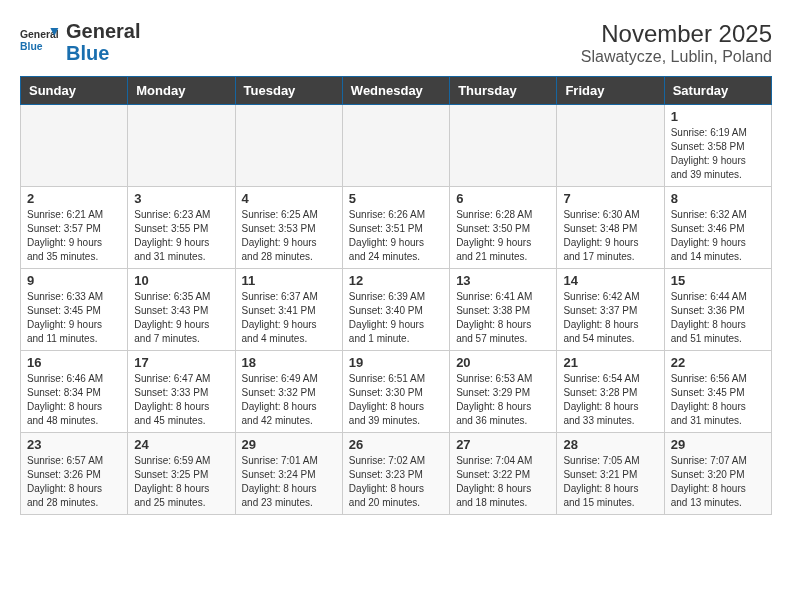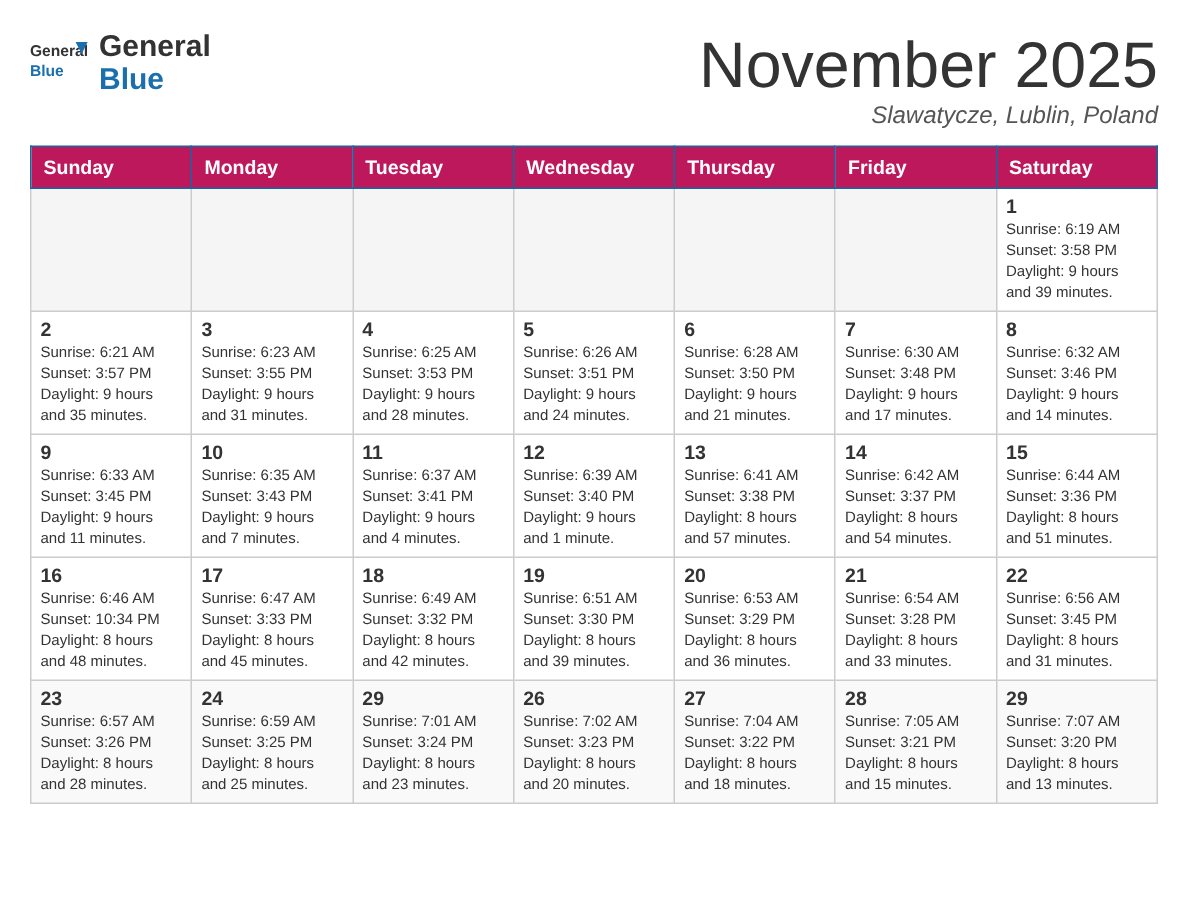--- a/index.html
+++ b/index.html
@@ -21,36 +21,35 @@
       gap: 6px;
     }
     .logo-icon {
       width: 40px;
       height: 40px;
     }
     .title-block {
       text-align: right;
     }
     .month-year {
-      font-size: 43px;
+      font-size: 24px;
       color: #333;
       font-weight: normal;
     }
     .location {
       font-size: 16px;
       color: #555;
-      font-style: italic;
     }
     .calendar {
       width: 100%;
       border-collapse: collapse;
       border: 1px solid #ccc;
     }
     .calendar th {
-      background: #be185d;
+      background: #404040;
       color: #fff;
       text-align: left;
       padding: 6px 8px;
       font-size: 13px;
       font-weight: bold;
       border: 1px solid #1565a0;
     }
     .calendar td {
       vertical-align: top;
       border: 1px solid #ccc;
@@ -212,21 +211,21 @@
           <span class="day-number">15</span>
           <div class="day-info">Sunrise: 6:44 AM
 Sunset: 3:36 PM
 Daylight: 8 hours and 51 minutes.</div>
         </td>
       </tr>
       <tr>
         <td>
           <span class="day-number">16</span>
           <div class="day-info">Sunrise: 6:46 AM
-Sunset: 10:34 PM
+Sunset: 8:34 PM
 Daylight: 8 hours and 48 minutes.</div>
         </td>
         <td>
           <span class="day-number">17</span>
           <div class="day-info">Sunrise: 6:47 AM
 Sunset: 3:33 PM
 Daylight: 8 hours and 45 minutes.</div>
         </td>
         <td>
           <span class="day-number">18</span>

